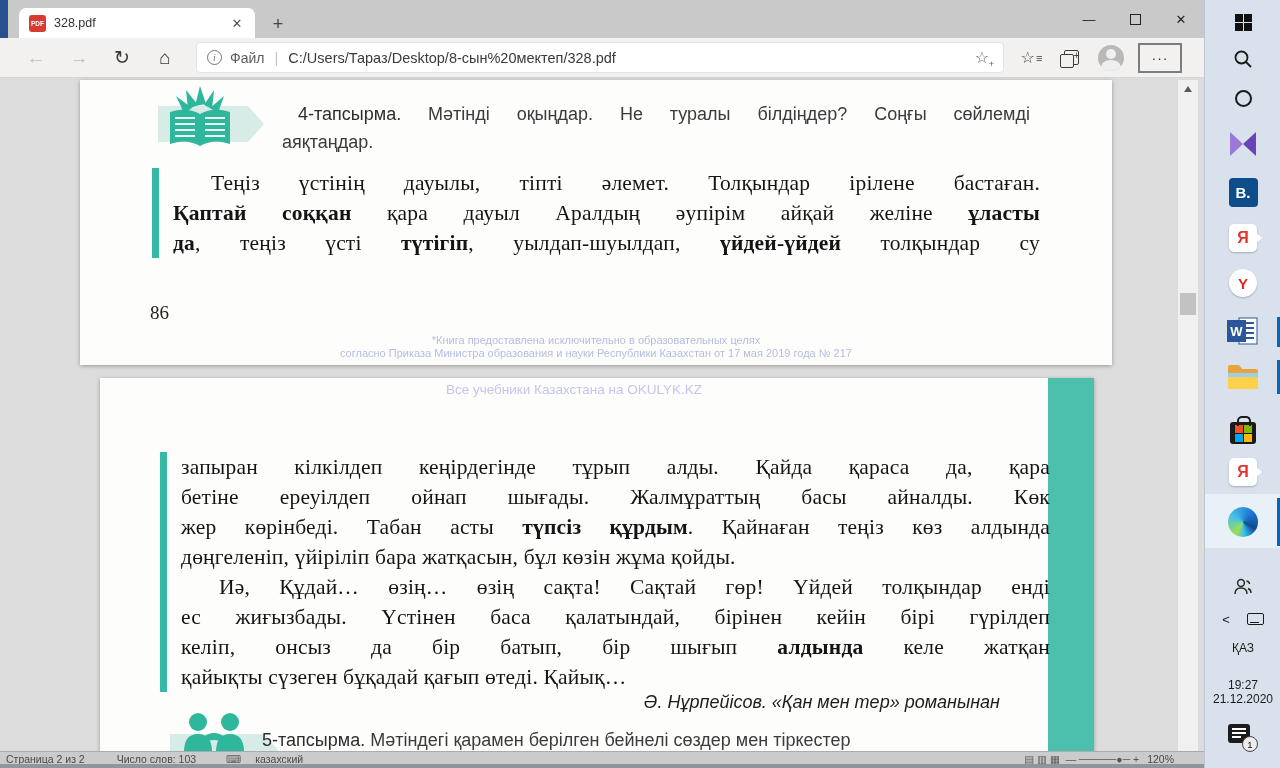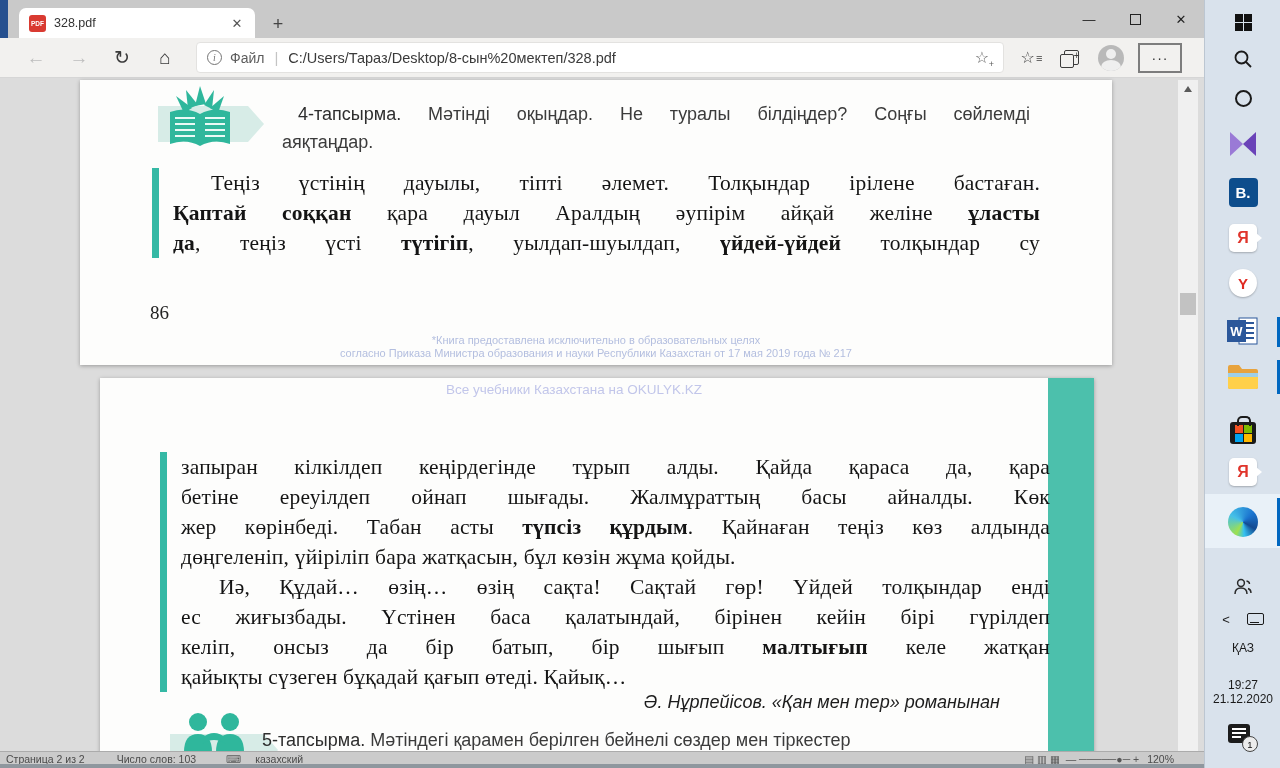--- a/index.html
+++ b/index.html
@@ -238,21 +238,21 @@
 
       <div class="abs wm" style="top:4px; width:948px; font-size:13.5px; color:#c2c6ea;">Все учебники Казахстана на OKULYK.KZ</div>
 
       <div class="abs passage" style="left:60px; top:74px; width:890px;">
           <div class="pline just"><span>запыран кілкілдеп кеңірдегінде тұрып алды. Қайда қараса да, қара</span></div>
           <div class="pline just"><span>бетіне ереуілдеп ойнап шығады. Жалмұраттың басы айналды. Көк</span></div>
           <div class="pline just"><span>жер көрінбеді. Табан асты </span><span class="bold">түпсіз құрдым</span><span>. Қайнаған теңіз көз алдында</span></div>
           <div class="pline"><span>дөңгеленіп, үйіріліп бара жатқасын, бұл көзін жұма қойды.</span></div>
           <div class="pline indent just"><span>Иә, Құдай… өзің… өзің сақта! Сақтай гөр! Үйдей толқындар енді</span></div>
           <div class="pline just"><span>ес жиғызбады. Үстінен баса қалатындай, бірінен кейін бірі гүрілдеп</span></div>
-          <div class="pline just"><span>келіп, онсыз да бір батып, бір шығып </span><span class="bold">малтығып</span><span> келе жатқан</span></div>
+          <div class="pline just"><span>келіп, онсыз да бір батып, бір шығып </span><span class="bold">алдында</span><span> келе жатқан</span></div>
           <div class="pline"><span>қайықты сүзеген бұқадай қағып өтеді. Қайық…</span></div>
         </div>
 
       <div class="abs attribution" style="left:300px; top:314px; width:600px;">Ә. Нұрпейісов. «Қан мен тер» романынан</div>
 
       <div class="abs" style="left:64px; top:332px; width:120px; height:60px;">
         <svg width="120" height="60" viewBox="0 0 120 60">
           <polygon points="6,24 100,24 114,40 100,56 6,56" fill="#d7ece7"></polygon>
           <g fill="#2fb79c">
             <circle cx="34" cy="12" r="9"></circle>

